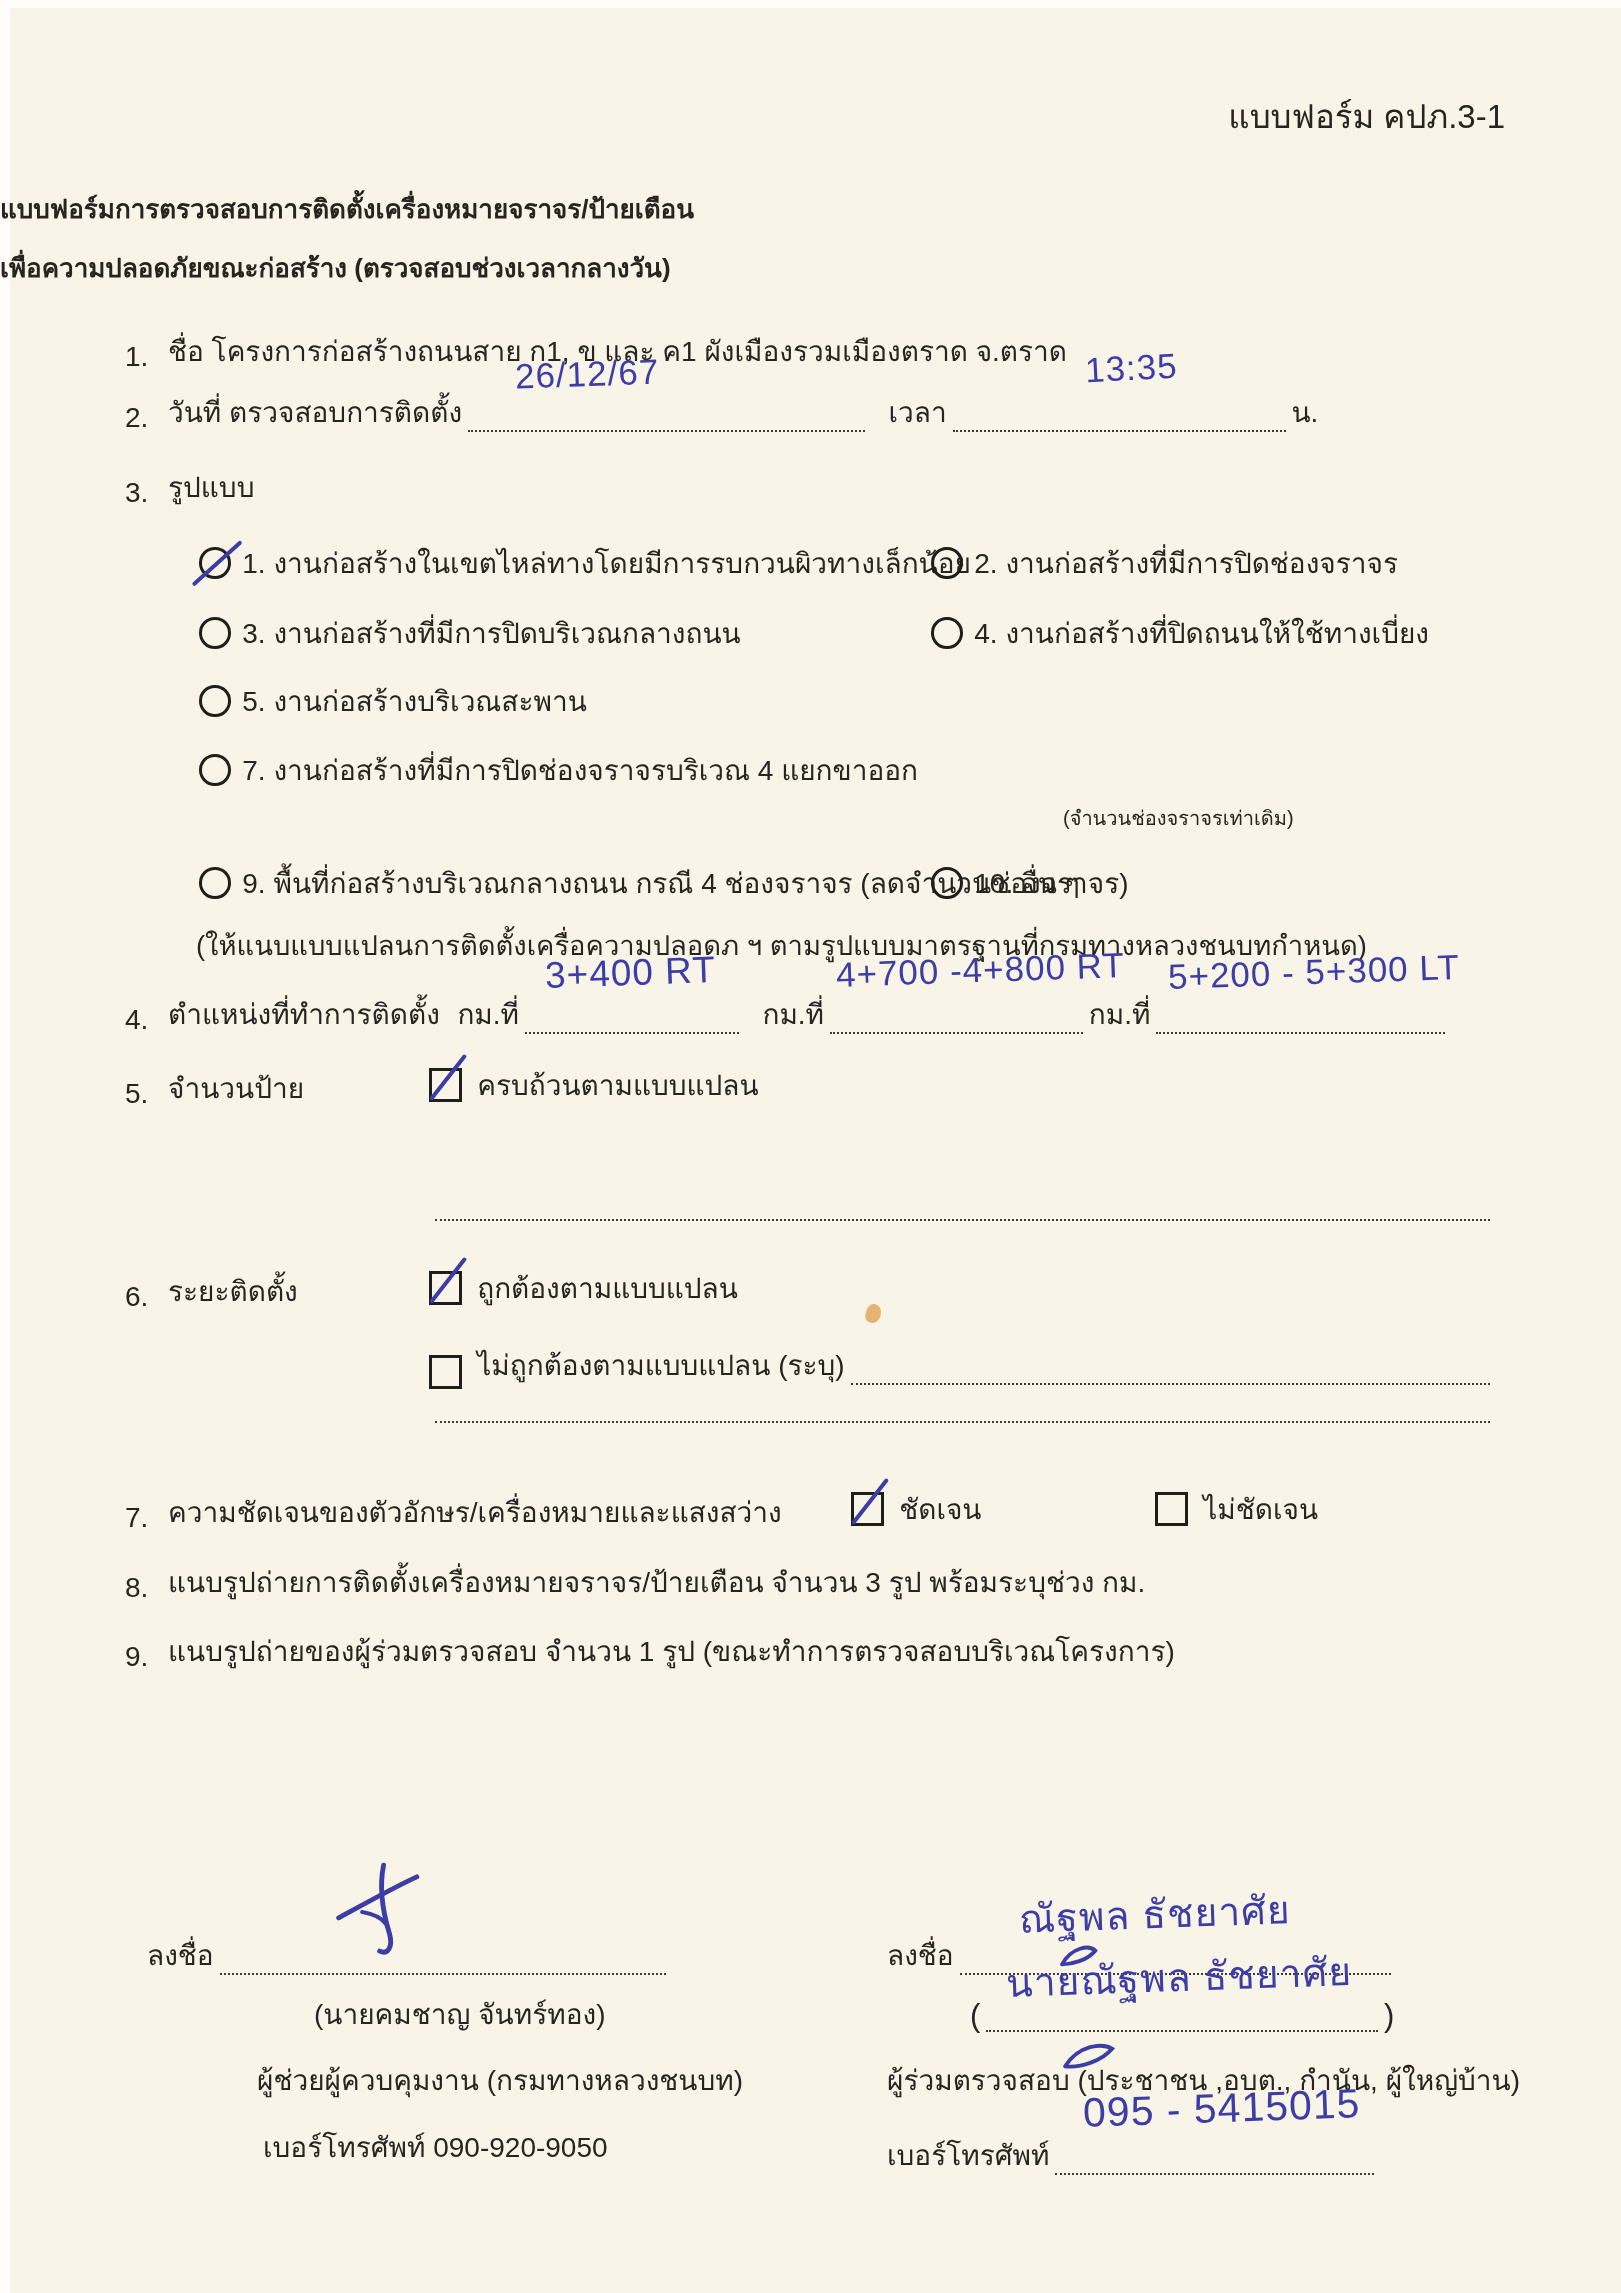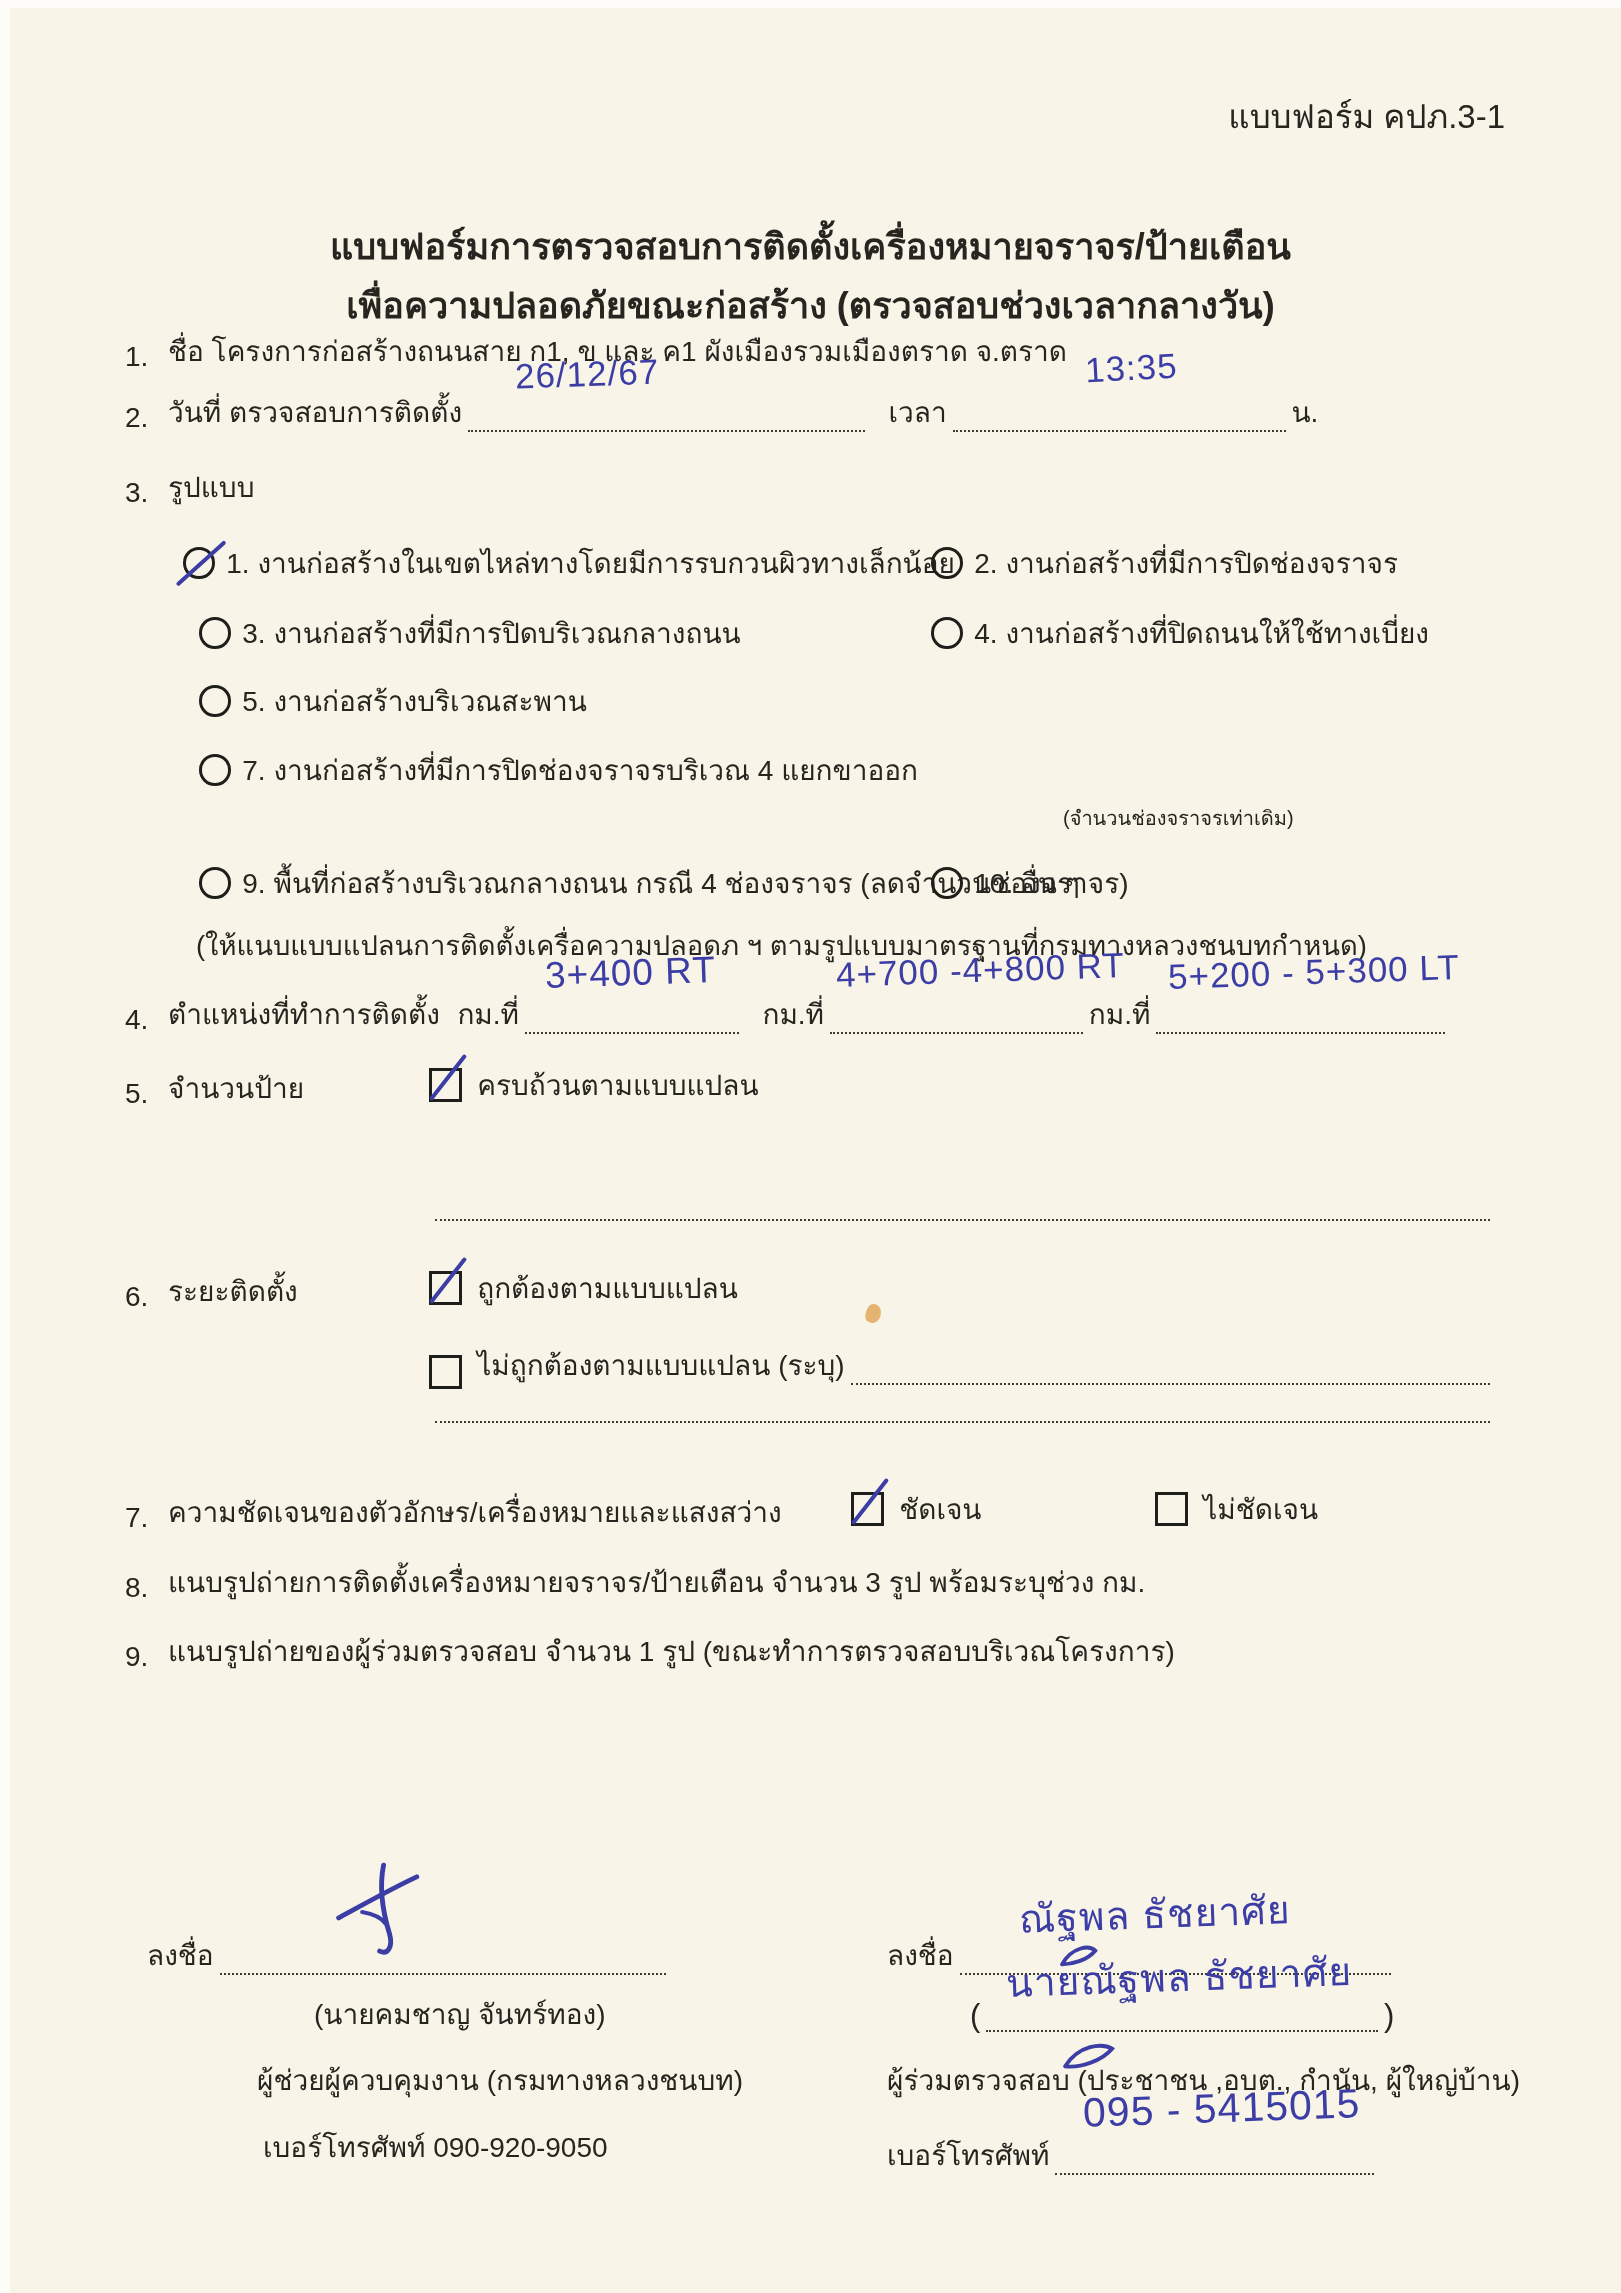--- a/index.html
+++ b/index.html
@@ -9,21 +9,21 @@
     font-family:"Liberation Sans","DejaVu Sans",sans-serif;
     color:#26251f;
     position:relative;
     overflow:hidden;
   }
   .page{position:absolute;inset:0;}
   .edge-l{position:absolute;left:0;top:0;width:9.8px;height:100%;background:#fdfcf8;}
   .edge-t{position:absolute;left:0;top:0;width:100%;height:7.8px;background:#fdfcf8;}
 
   .form-code{position:absolute;top:90px;right:116px;font-size:33px;}
-  .title{position:absolute;width:100%;text-align:center;font-size:36px;font-weight:600;margin-top:30px;}
+  .title{position:absolute;width:100%;text-align:left;font-size:26px;font-weight:600;}
   .t1{top:188px;}
   .t2{top:247px;}
 
   .row{position:absolute;left:125px;display:flex;align-items:flex-end;font-size:28px;white-space:nowrap;}
   .no{display:inline-block;width:43px;flex:none;}
   .gap{display:inline-block;width:17.6px;flex:none;}
 
   .dots{
     display:inline-block;position:relative;flex:none;
     border-bottom:2.9px dotted #3c3b32;height:31px;
@@ -104,21 +104,21 @@
       <span class="hw" style="left:132px;top:-51px;transform:rotate(-3deg)">13:35</span>
     </span>
     <span>น.</span>
   </div>
 
   <div class="row" style="top:465px">
     <span class="no">3.</span>
     <span>รูปแบบ</span>
   </div>
 
-  <div class="opt" style="left:183px;top:541px">
+  <div class="opt" style="left:199px;top:541px">
     <span class="radio">
         <span class="slash"></span>
       </span>
     <span>1. งานก่อสร้างในเขตไหล่ทางโดยมีการรบกวนผิวทางเล็กน้อย</span>
   </div>
   <div class="opt" style="left:931px;top:541px">
     <span class="radio"></span>
     <span>2. งานก่อสร้างที่มีการปิดช่องจราจร</span>
   </div>
 

